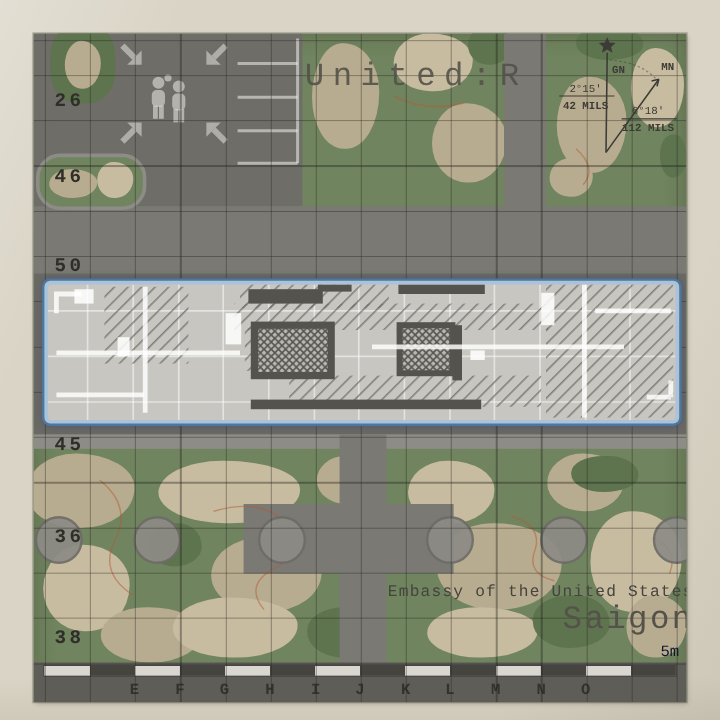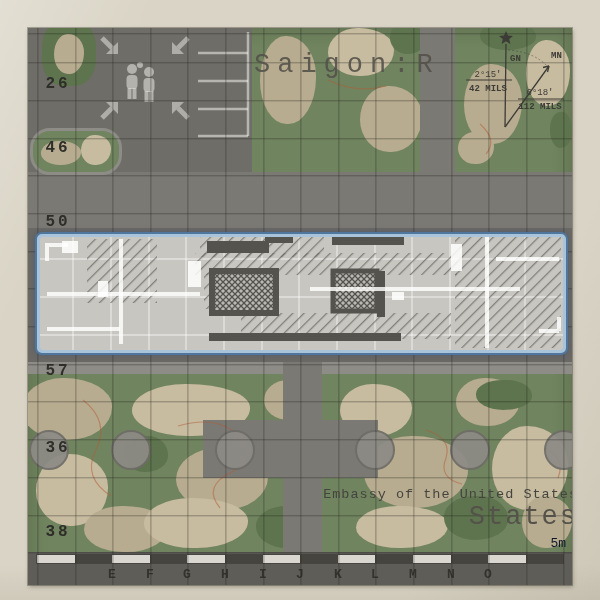--- a/index.html
+++ b/index.html
@@ -185,21 +185,21 @@
     <span class="colletter" style="left:375px">M</span>
     <span class="colletter" style="left:413px">N</span>
     <span class="colletter" style="left:450px">O</span>
   </div>
 
   <div class="grid-overlay"></div>
 
   <span class="rownum" style="top:47px">26</span>
   <span class="rownum" style="top:111px">46</span>
   <span class="rownum" style="top:185px">50</span>
-  <span class="rownum" style="top:334px">57</span>
+  <span class="rownum" style="top:334px">45</span>
   <span class="rownum" style="top:411px">36</span>
   <span class="rownum" style="top:495px">38</span>
 
   <div class="building">
     <svg class="roofsvg" viewBox="0 0 523 113">
       <defs>
         <pattern id="hatch" width="8" height="8" patternUnits="userSpaceOnUse" patternTransform="rotate(45)">
           <line x1="0" y1="0" x2="0" y2="8" stroke="var(--roof-hatch,#6e6c66)" stroke-width="2.6" opacity=".78"></line>
         </pattern>
         <pattern id="xh" width="6" height="6" patternUnits="userSpaceOnUse">
@@ -269,17 +269,17 @@
       <text x="40" y="63" font-weight="bold">42 MILS</text>
       <text x="92" y="67">6°18'</text>
       <text x="92" y="81" font-weight="bold">112 MILS</text>
     </g>
     <g stroke="#3c3b35" stroke-width="1">
       <path d="M18 52 H64"></path>
         <path d="M70 71 H116"></path>
     </g>
   </svg>
 
-  <div class="floorlabel">Saigon:R</div>
+  <div class="floorlabel">United:R</div>
   <div class="embassy">Embassy of the United States</div>
-  <div class="saigon">States</div>
+  <div class="saigon">Saigon</div>
   <div class="scaletext">5m</div>
 </div>
 
 </body></html>

